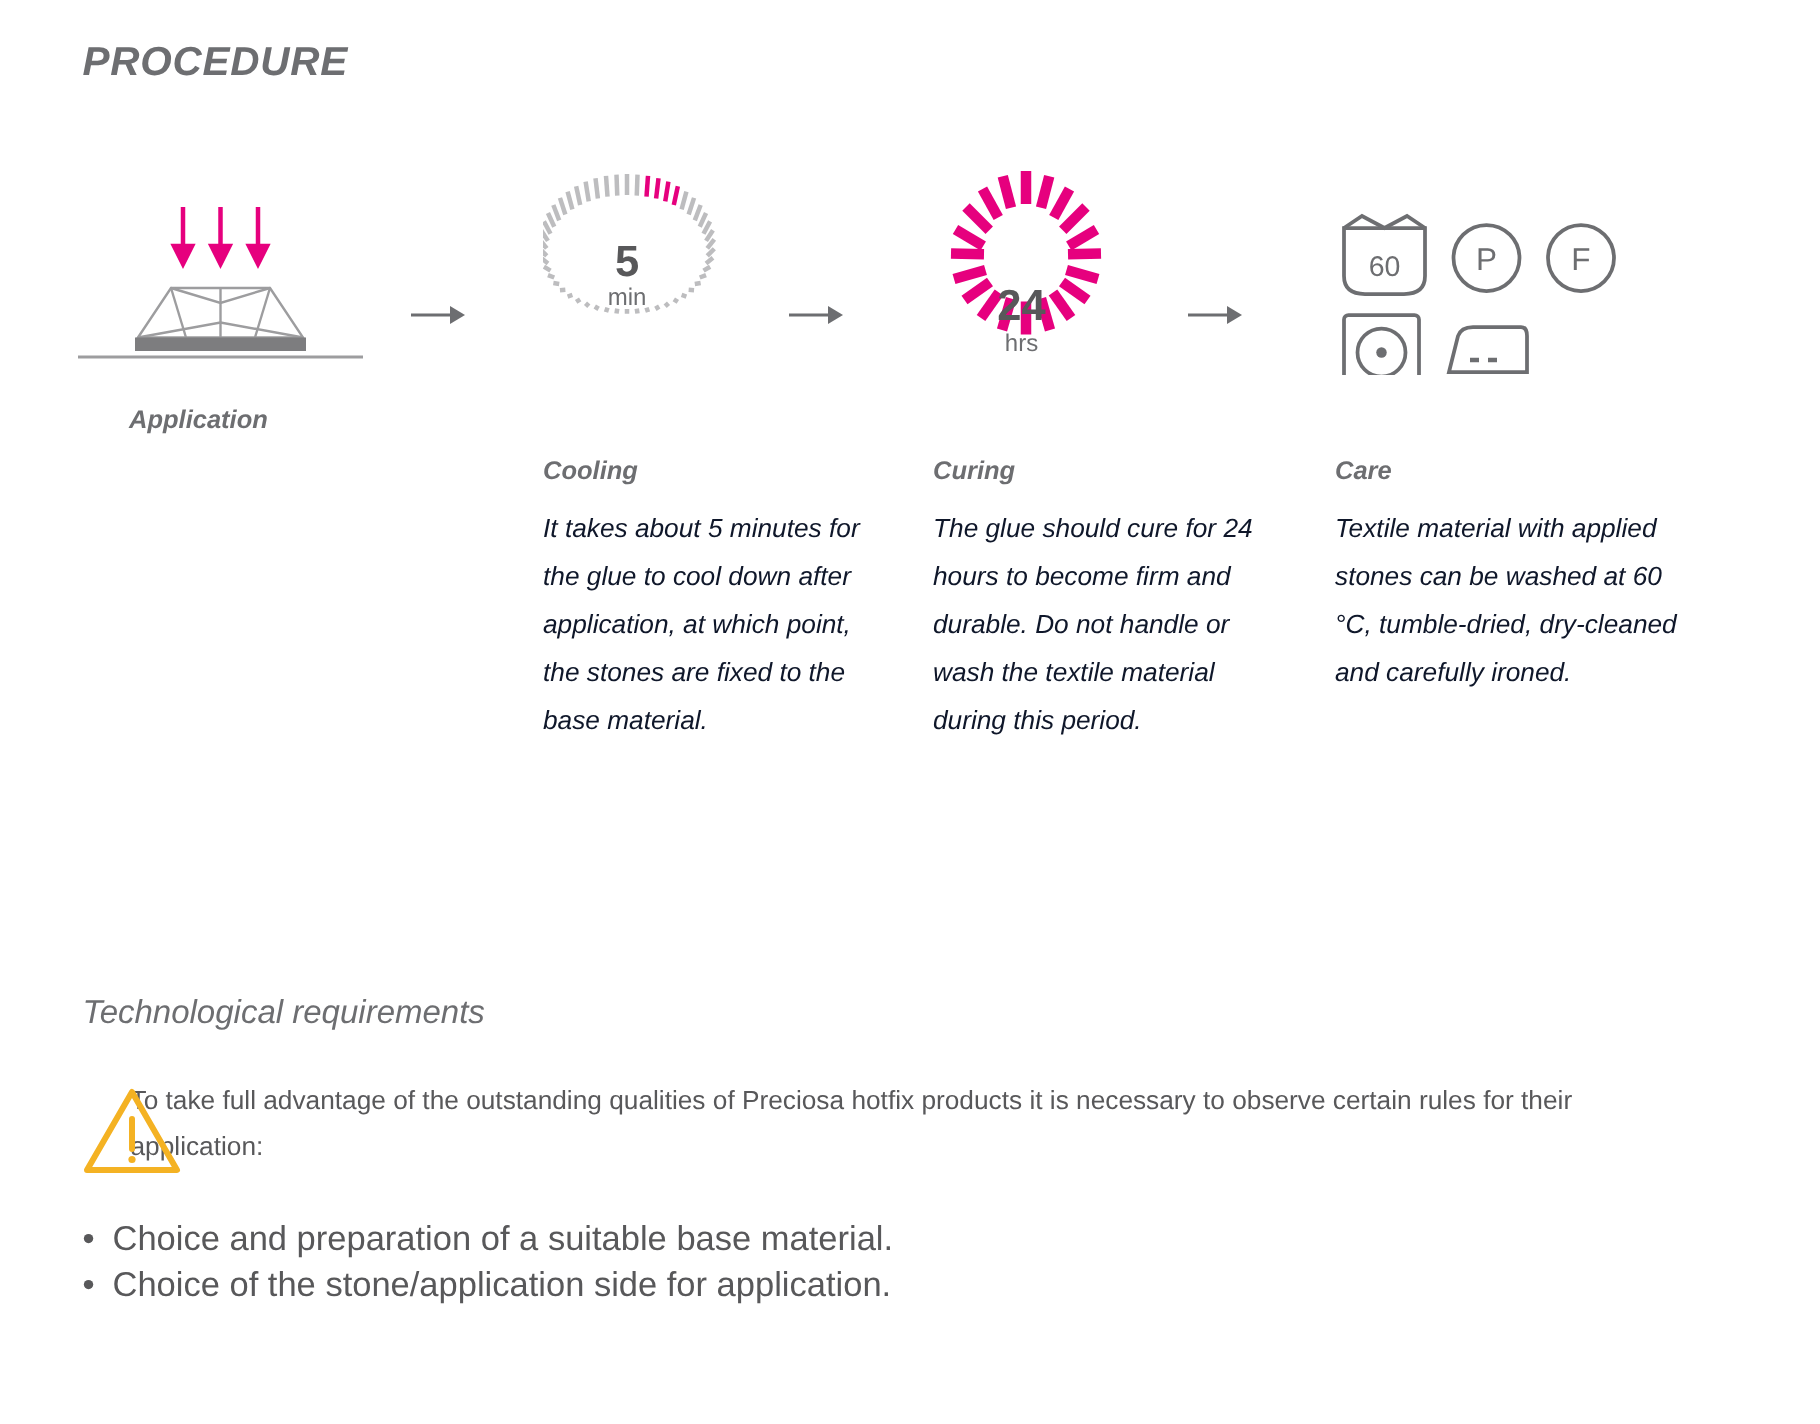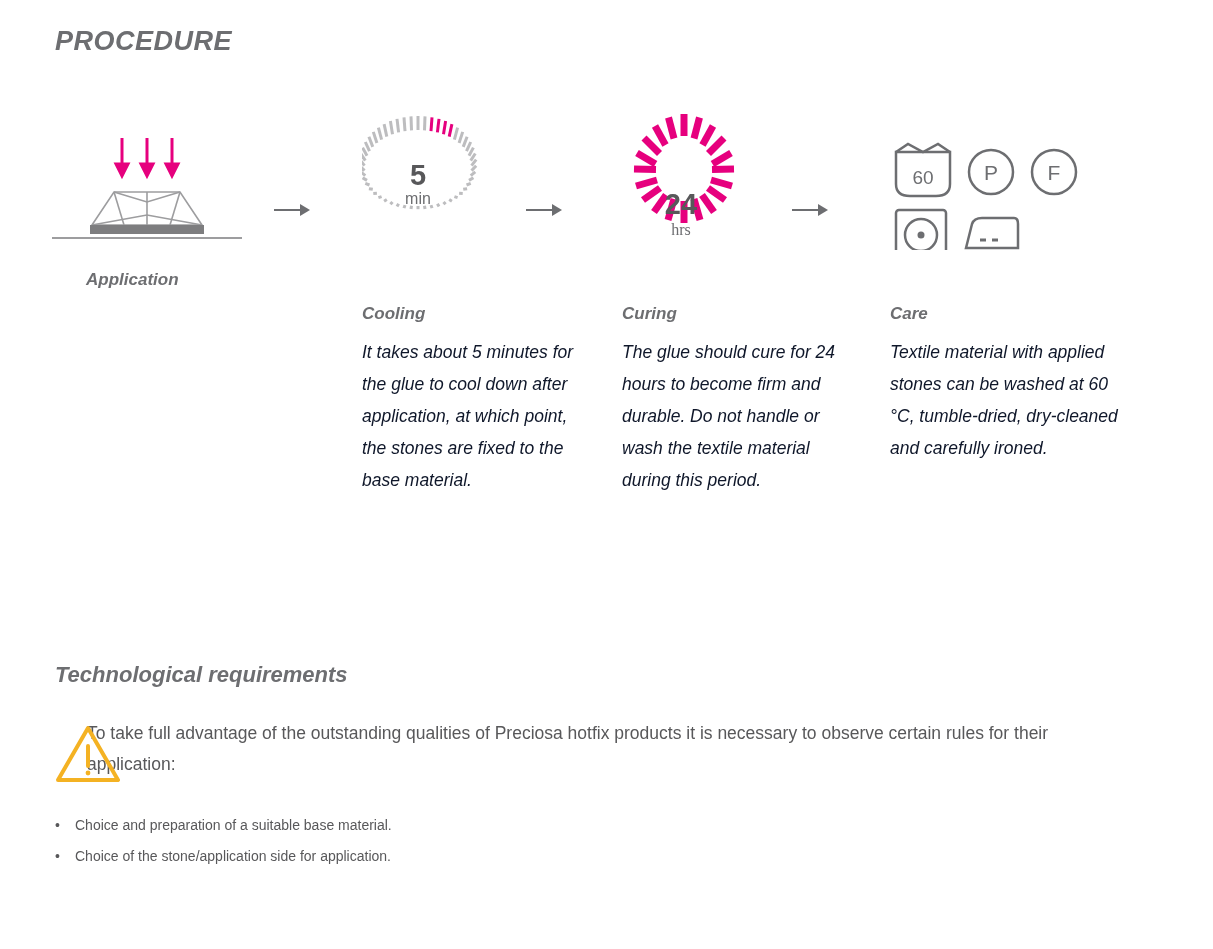--- a/index.html
+++ b/index.html
@@ -33,21 +33,21 @@
     font-style: italic;
     letter-spacing: 0.5px;
     color: #6d6e71;
   }
 
   .tech-title {
     position: absolute;
     left: 55px;
     top: 662px;
     font-size: 22px;
-    font-weight: bold;
+    font-weight: normal;
     font-style: italic;
     color: #6d6e71;
     text-align: center;
   }
 
   
   .steps {
     position: absolute;
     left: 0;
     top: 110px;
@@ -137,21 +137,21 @@
     top: 80px;
     width: 112px;
     text-align: center;
     font-size: 16px;
     color: #6d6e71;
     line-height: 18px;
   }
   .curing-dial .center-num,
   .curing-dial .center-unit { width: 118px; margin-top: 33px; }
   .curing-dial .center-num { top: 46px; }
-  .curing-dial .center-unit { top: 78px; font-family: Liberation Serif, serif; }
+  .curing-dial .center-unit { top: 78px; }
 
   
   .care-art {
     position: relative;
     width: 230px;
     height: 140px;
   }
 
   
   .warn-block {
@@ -178,21 +178,21 @@
   .bullets {
     position: absolute;
     left: 55px;
     top: 810px;
     width: 1050px;
     list-style: none;
     margin: 0;
     padding: 0;
   }
   .bullets li {
-    font-size: 14px;
+    font-size: 23px;
     line-height: 31px;
     color: #58585a;
     padding-left: 20px;
     position: relative;
   }
   .bullets li::before {
     content: "\2022";
     position: absolute;
     left: 0;
     top: 0;

